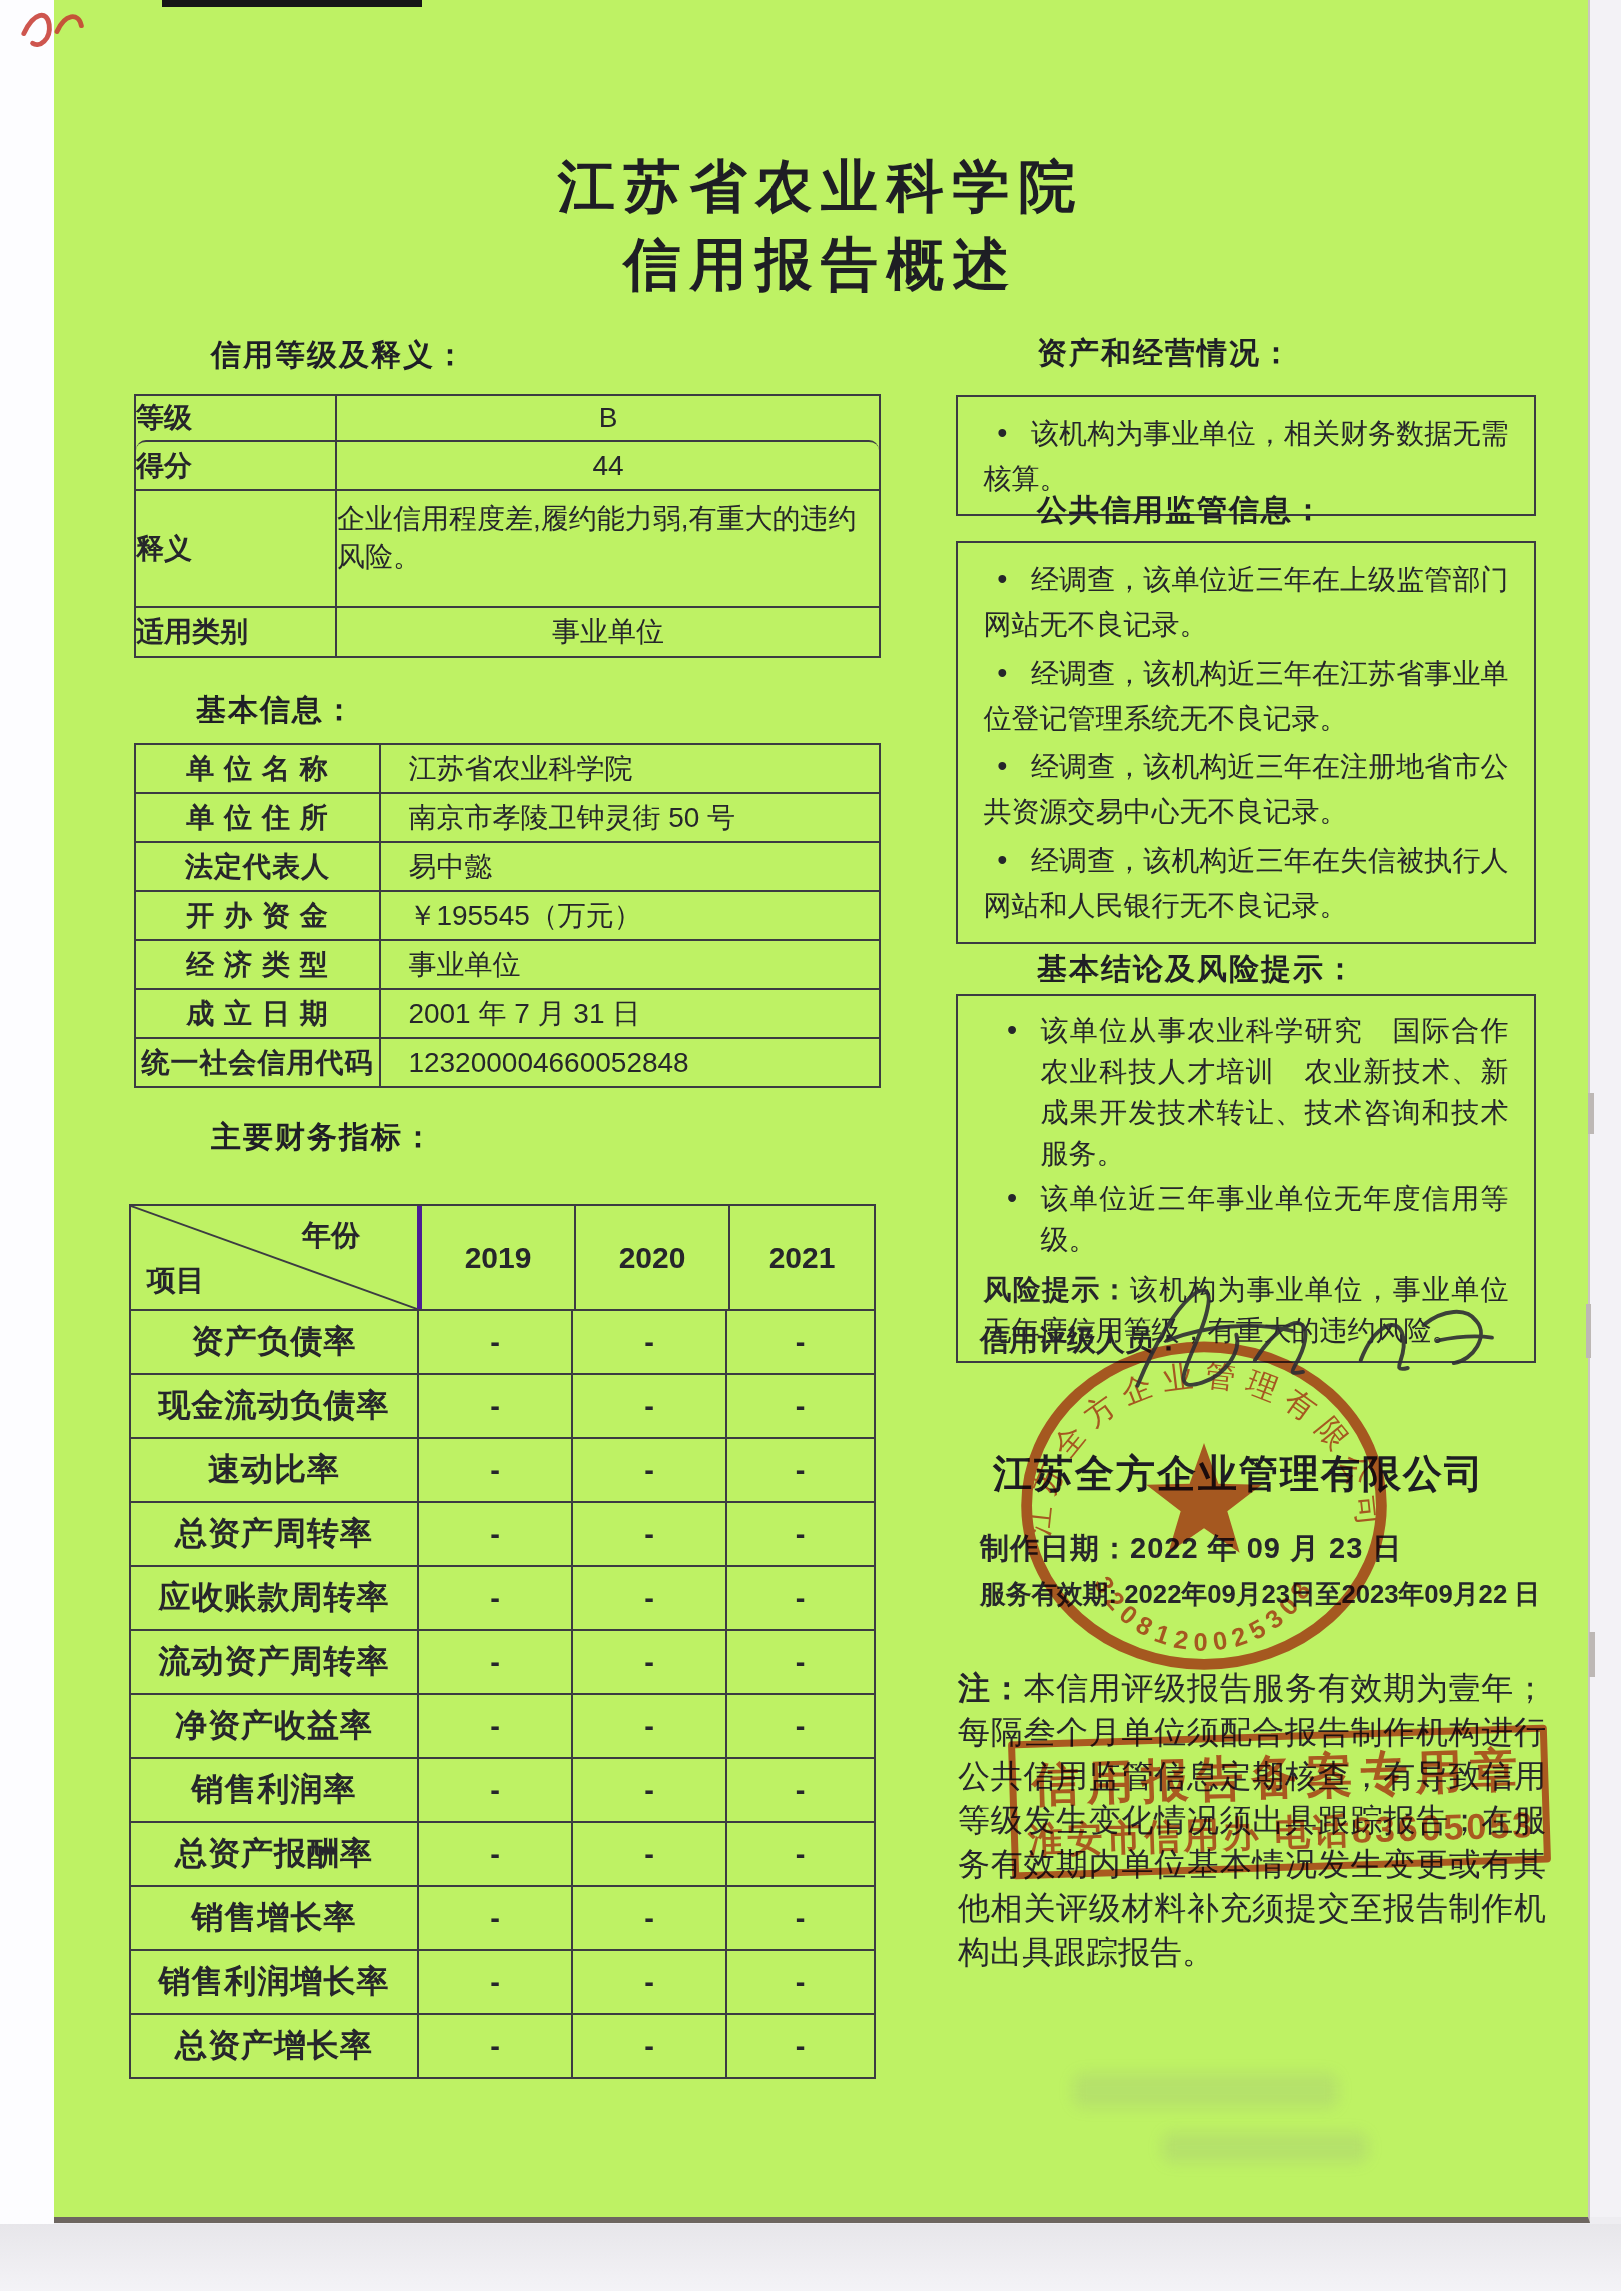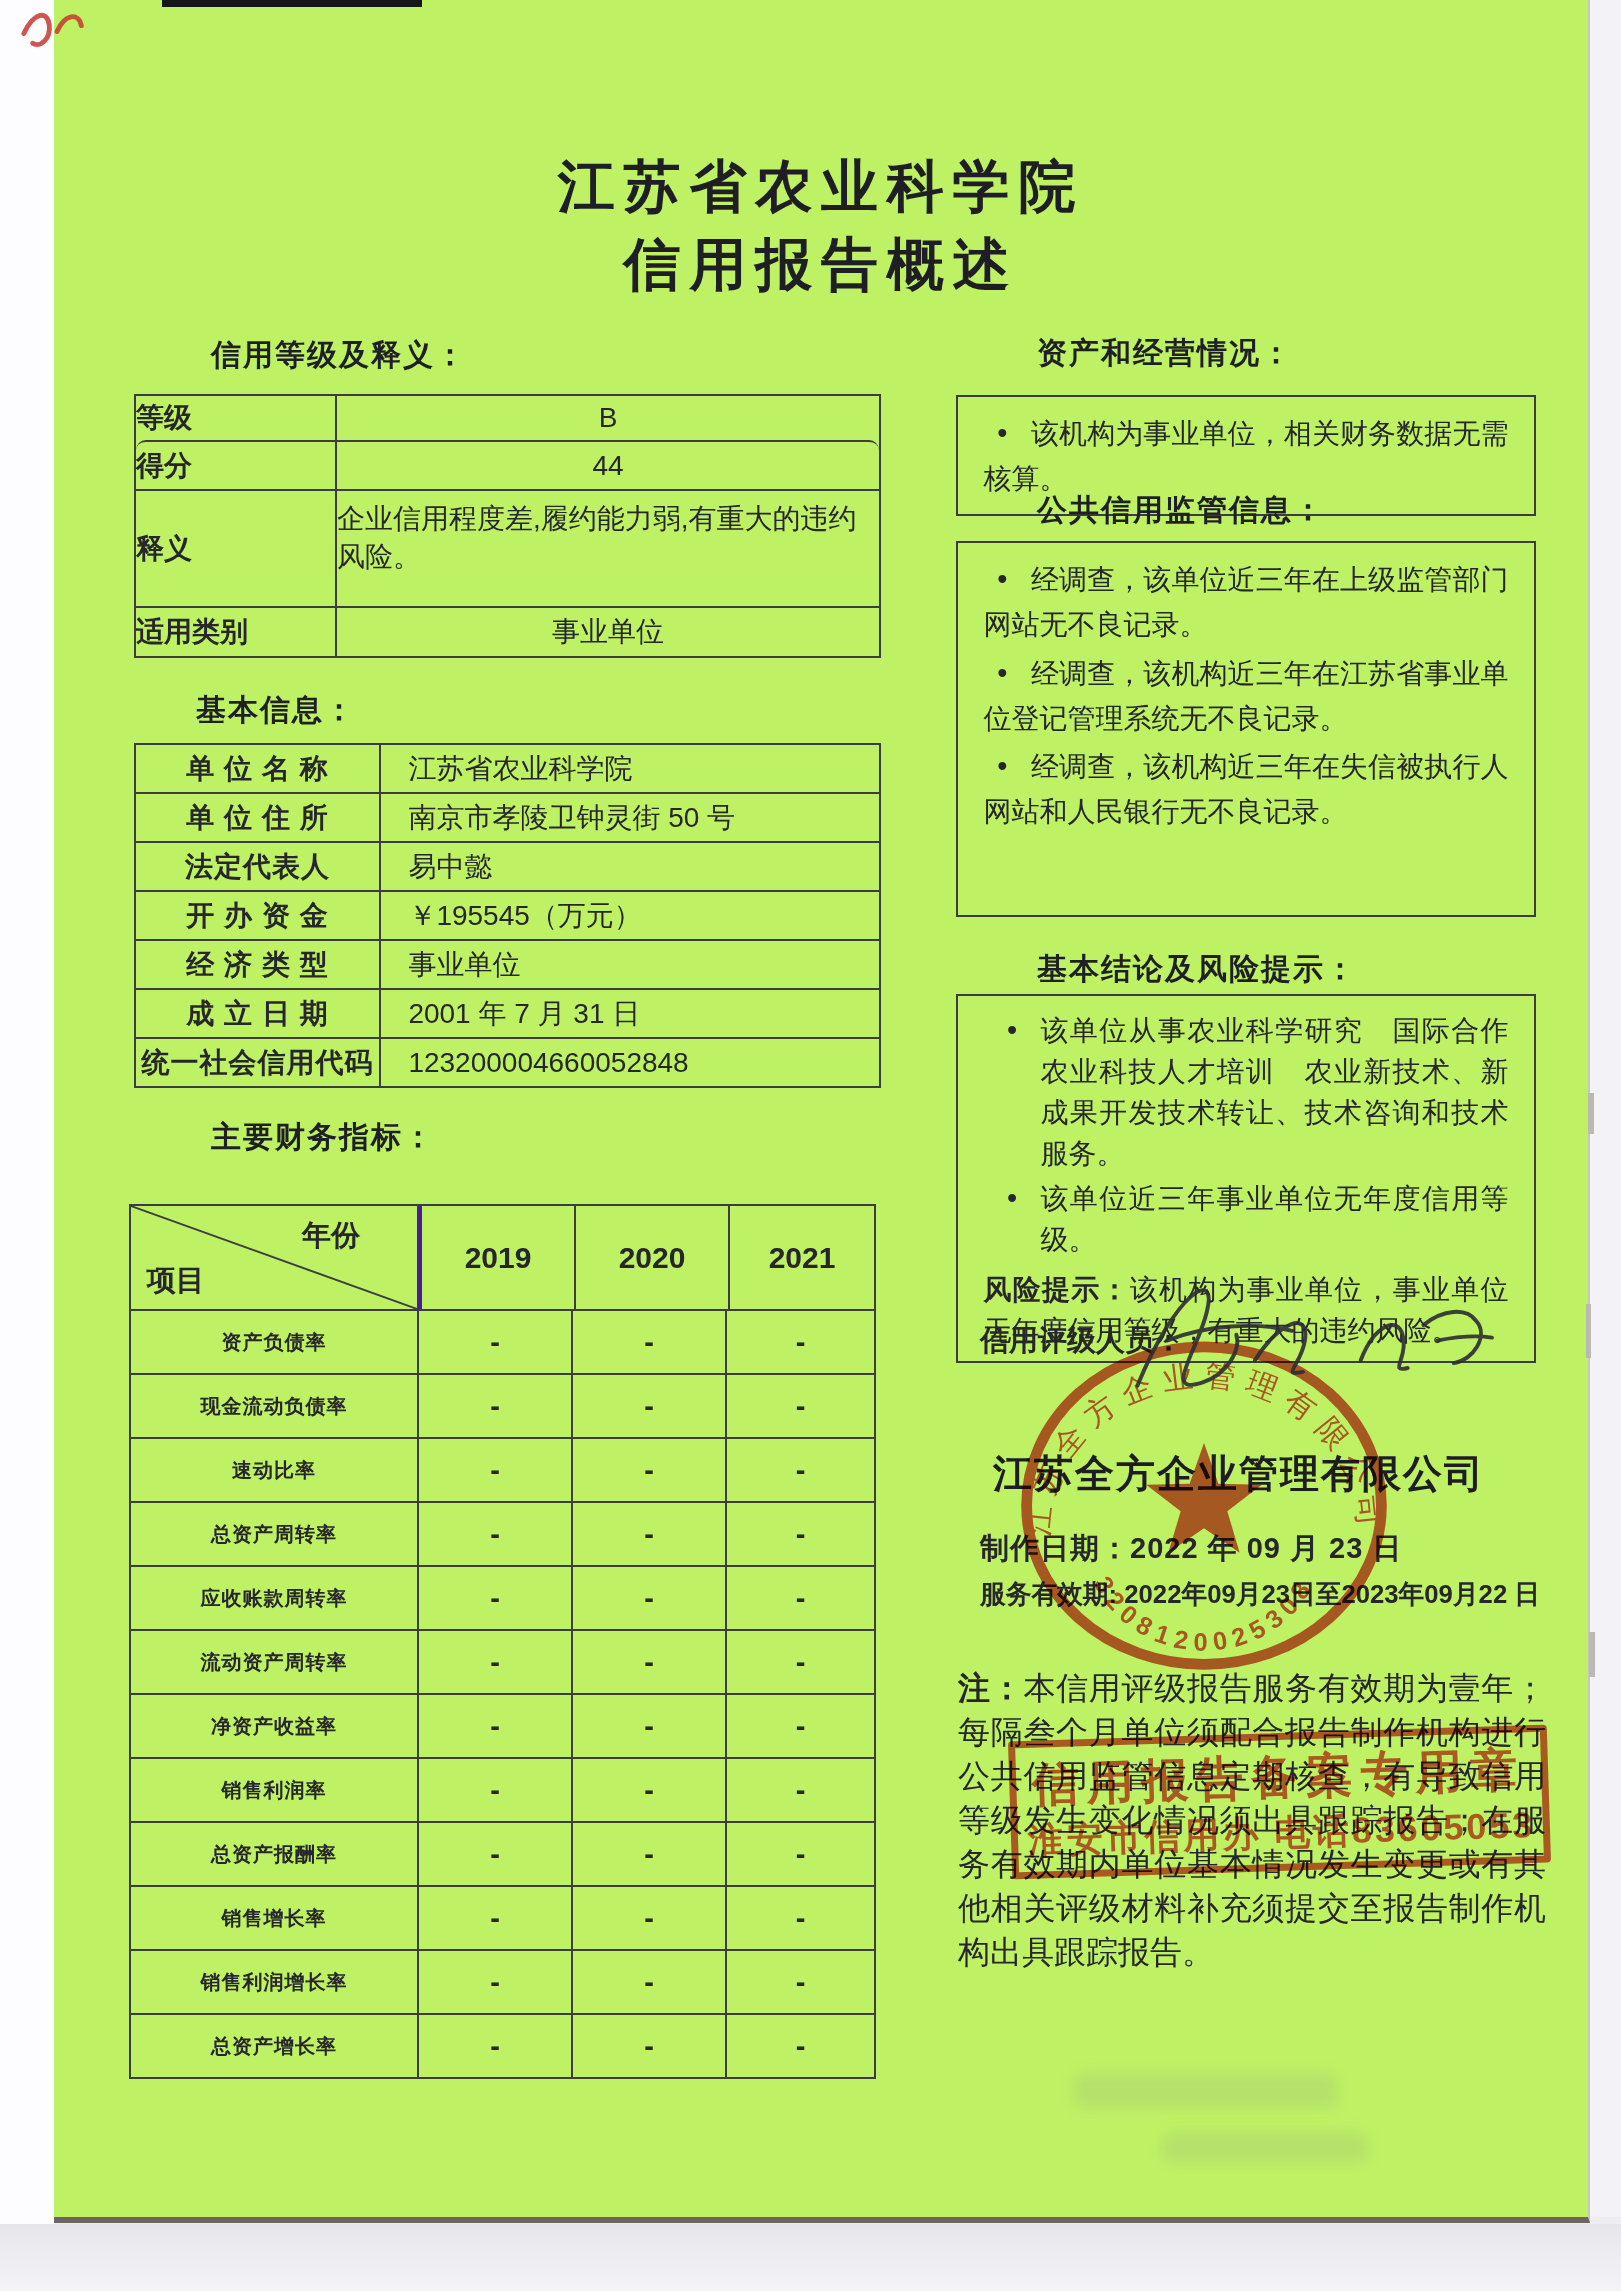--- a/index.html
+++ b/index.html
@@ -38,21 +38,21 @@
   .fin-head{display:flex;height:103px;border-bottom:2px solid #3c3c42;}
   .fin-corner{position:relative;width:286px;border-right:5px solid #4c1d95;flex:none;}
   .fin-corner .yr{position:absolute;right:57px;top:9.8px;font-size:29px;font-weight:700;}
   .fin-corner .it{position:absolute;left:15.7px;bottom:7.8px;font-size:29px;font-weight:700;}
   .fin-year{width:152px;flex:none;display:flex;align-items:center;justify-content:center;
             font-size:30px;font-weight:700;border-right:2px solid #3c3c42;}
   .fin-year:last-child{border-right:none;flex:1;}
   .fin-row{display:flex;height:62px;border-top:2px solid #3c3c42;}
   .fin-row:first-of-type{border-top:none;}
   .fin-name{width:286px;flex:none;display:flex;align-items:center;justify-content:center;
-            font-weight:700;font-size:20px;border-right:2px solid #3c3c42;letter-spacing:1px;}
+            font-weight:700;font-size:32px;border-right:2px solid #3c3c42;letter-spacing:1px;}
   .fin-val{width:152px;flex:none;display:flex;align-items:center;justify-content:center;
            font-size:29px;font-weight:700;border-right:2px solid #3c3c42;}
   .fin-val:last-child{border-right:none;flex:1;}
 
   
   .rbox{border:2px solid #3c3c42;box-sizing:border-box;padding:9.8px 25.5px;font-size:28px;line-height:45px;text-align:justify;}
   .bp{margin:3.9px 0;}
   .bp .dot{display:inline-block;margin:0 23.5px 0 13.7px;font-size:29px;}
   .hang{display:flex;margin:3.9px 0;}
   .hang .dot{width:57px;flex:none;text-align:center;font-size:29px;}
@@ -231,20 +231,21 @@
 
   <div class="abs h2" style="left:983px;top:333px;">资产和经营情况：</div>
   <div class="abs rbox" style="left:902px;top:395px;width:580px;" id="assets-box">
       <div class="bp"><span class="dot">•</span><span>该机构为事业单位，相关财务数据无需核算。</span></div>
     </div>
 
   <div class="abs h2" style="left:983px;top:490px;">公共信用监管信息：</div>
   <div class="abs rbox" style="left:902px;top:541px;width:580px;min-height:376px;" id="public-box">
       <div class="bp"><span class="dot">•</span><span>经调查，该单位近三年在上级监管部门网站无不良记录。</span></div>
       <div class="bp"><span class="dot">•</span><span>经调查，该机构近三年在江苏省事业单位登记管理系统无不良记录。</span></div>
+      <div class="bp"><span class="dot">•</span><span>经调查，该机构近三年在注册地省市公共资源交易中心无不良记录。</span></div>
       <div class="bp"><span class="dot">•</span><span>经调查，该机构近三年在失信被执行人网站和人民银行无不良记录。</span></div>
     </div>
 
   <div class="abs h2" style="left:983px;top:949px;">基本结论及风险提示：</div>
   <div class="abs rbox cbox" style="left:902px;top:994px;width:580px;min-height:282px;">
     <div id="conclusion-bullets">
         <div class="hang">
           <span class="dot">•</span>
           <span class="txt">该单位从事农业科学研究　国际合作　农业科技人才培训　农业新技术、新成果开发技术转让、技术咨询和技术服务。</span>
         </div>

